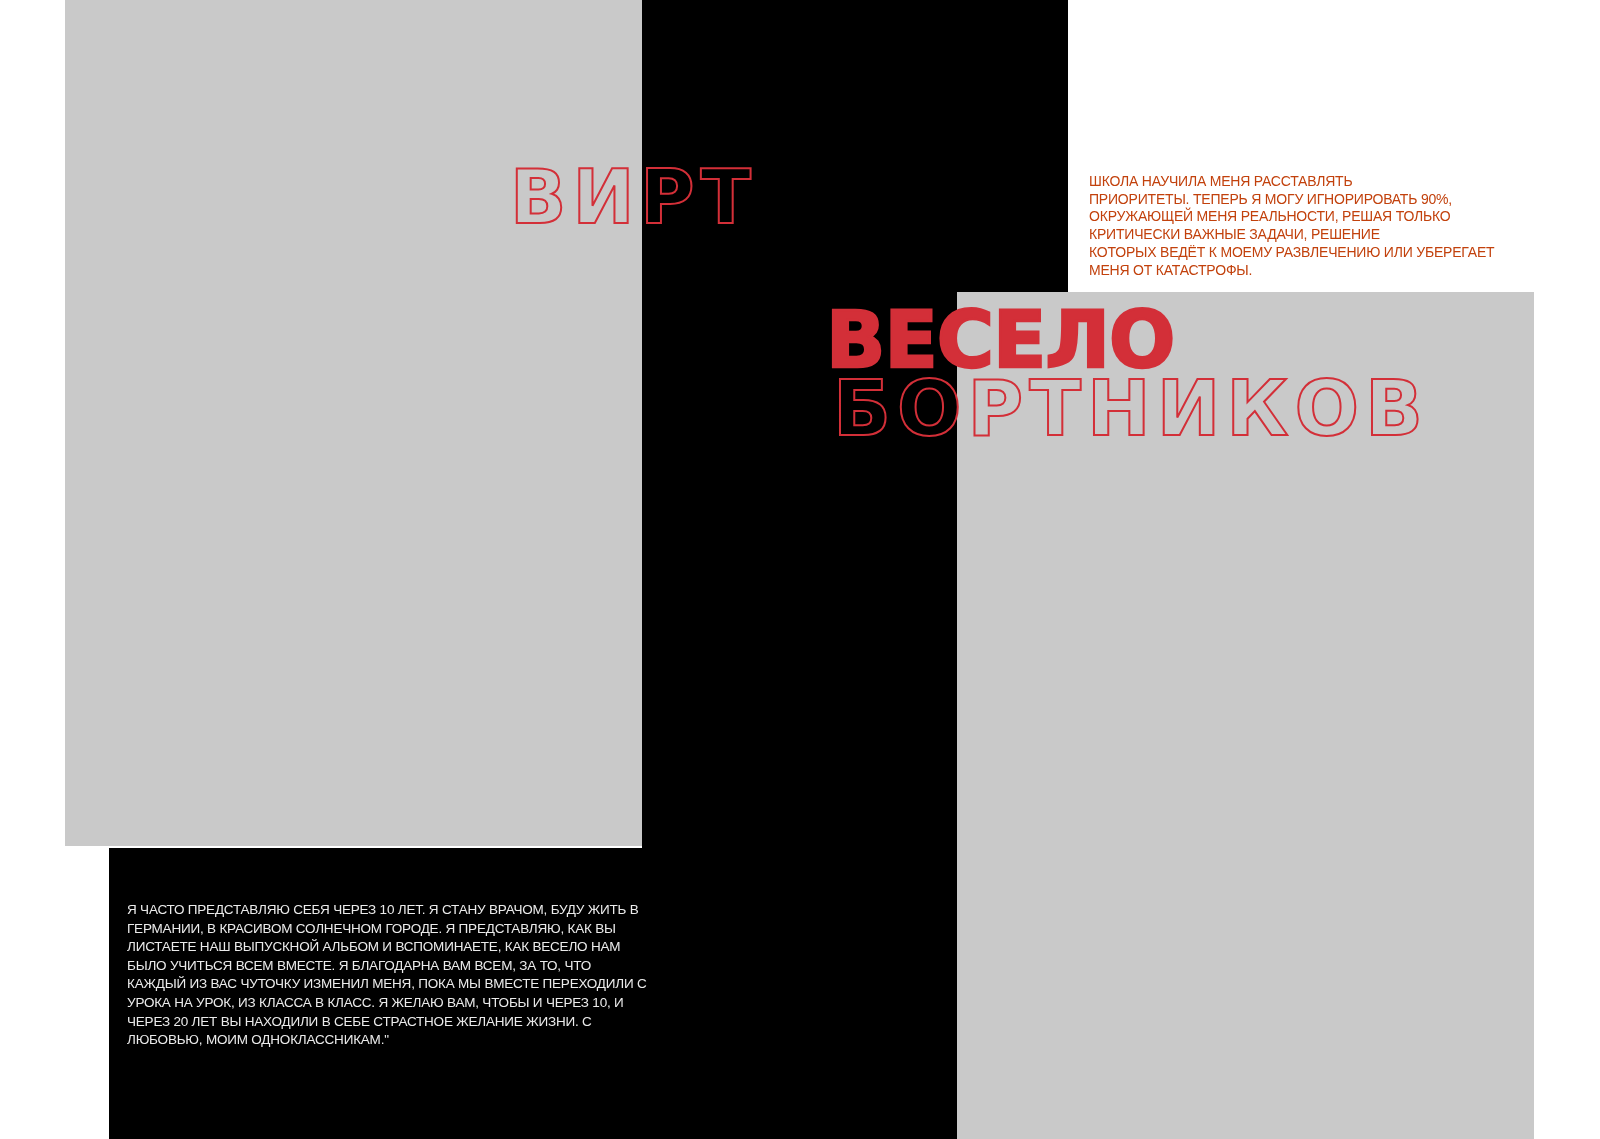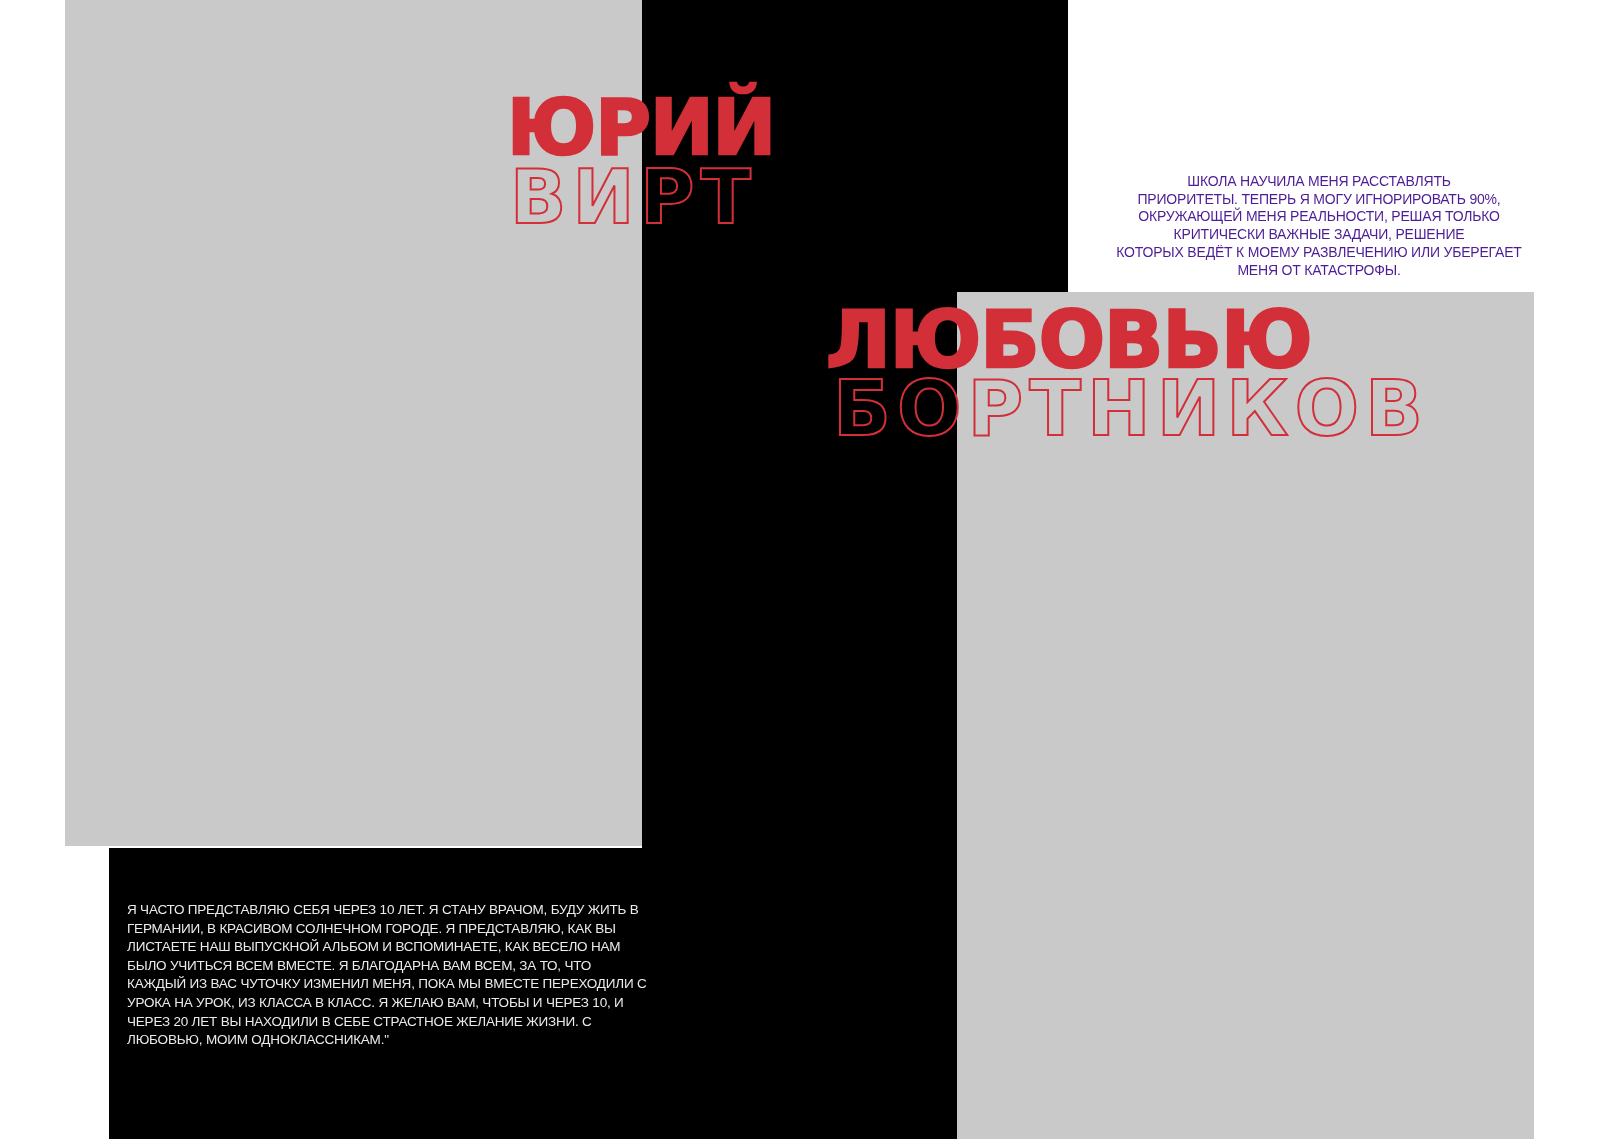--- a/index.html
+++ b/index.html
@@ -37,47 +37,45 @@
   .outline-sm{font-size:74px;letter-spacing:6px;}
   .outline-lg{font-size:76px;letter-spacing:6px;}
 
   .quote{
     position:absolute;z-index:5;white-space:pre-line;
     font-family:"Liberation Sans",sans-serif;
   }
   .quote-right{
     left:1089px;top:173px;width:460px;
     font-size:14px;line-height:17.7px;letter-spacing:-0.2px;
-    color:#4c1d95;
-    text-align:center;
+    color:#c2410c;
   }
   .quote-bottom{
     left:127px;top:861px;width:600px;
     font-size:13.5px;line-height:18.6px;letter-spacing:-0.2px;
     color:#ebebeb;
     margin-top:40px;
   }
 </style>
 </head>
 <body>
 
 <div class="page">
 
   <div class="rect black-main"></div>
   <div class="rect black-bottom"></div>
   <div class="rect gray-left"></div>
   <div class="rect gray-right"></div>
 
-  <div class="name-solid yuri-first">ЮРИЙ</div>
 
   <svg class="name-outline-svg yuri-last-svg" width="320" height="85">
     <text class="outline-text outline-sm" x="3" y="63">ВИРТ</text>
   </svg>
 
-  <div class="name-solid yaro-first">ЛЮБОВЬЮ</div>
+  <div class="name-solid yaro-first">ВЕСЕЛО</div>
 
   <svg class="name-outline-svg yaro-last-svg" width="600" height="90">
     <text class="outline-text outline-lg" x="3" y="67">БОРТНИКОВ</text>
   </svg>
 
   <div class="quote quote-right">ШКОЛА НАУЧИЛА МЕНЯ РАССТАВЛЯТЬ
 ПРИОРИТЕТЫ. ТЕПЕРЬ Я МОГУ ИГНОРИРОВАТЬ 90%,
 ОКРУЖАЮЩЕЙ МЕНЯ РЕАЛЬНОСТИ, РЕШАЯ ТОЛЬКО
 КРИТИЧЕСКИ ВАЖНЫЕ ЗАДАЧИ, РЕШЕНИЕ
 КОТОРЫХ ВЕДЁТ К МОЕМУ РАЗВЛЕЧЕНИЮ ИЛИ УБЕРЕГАЕТ

